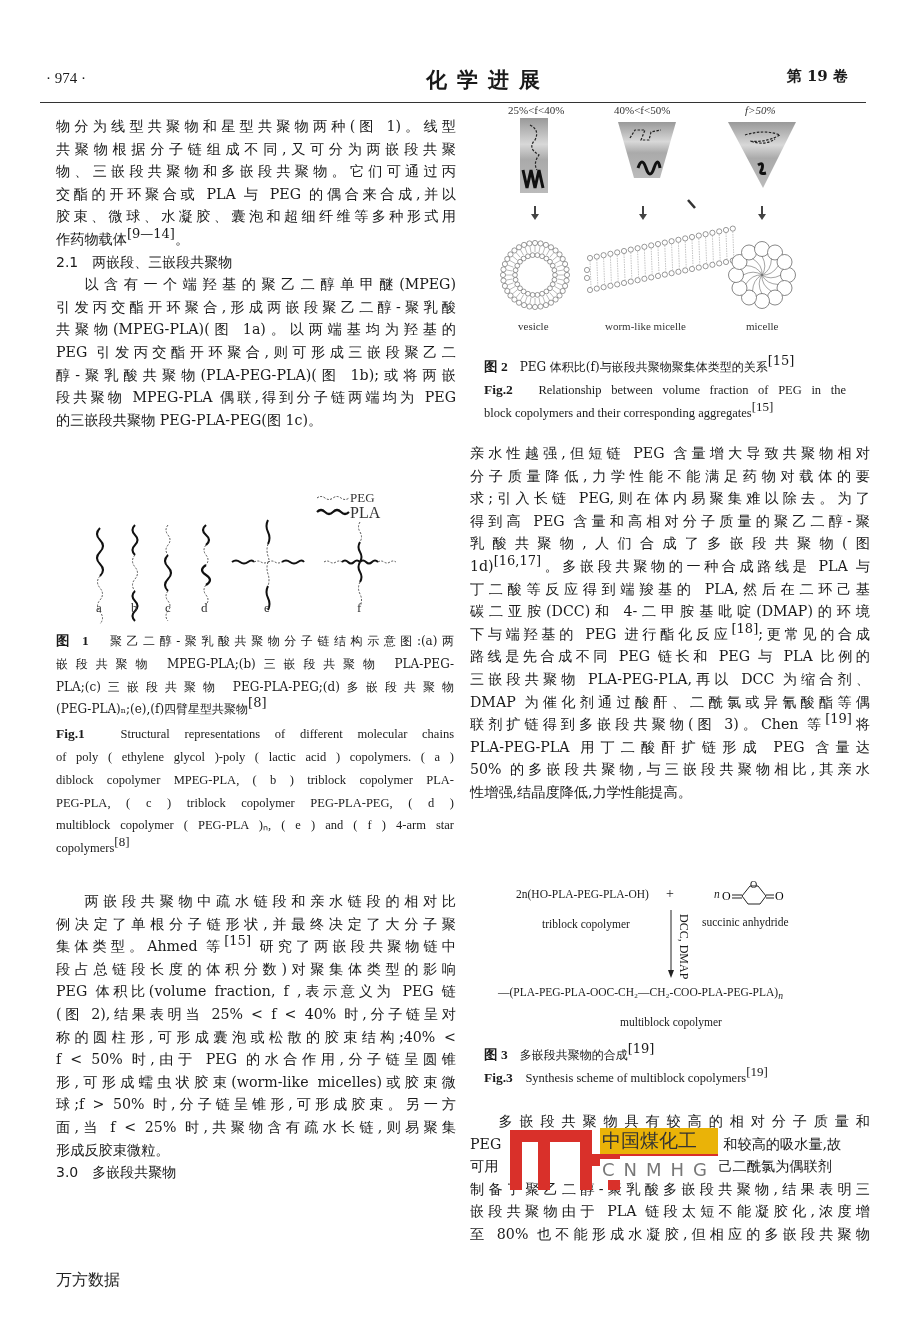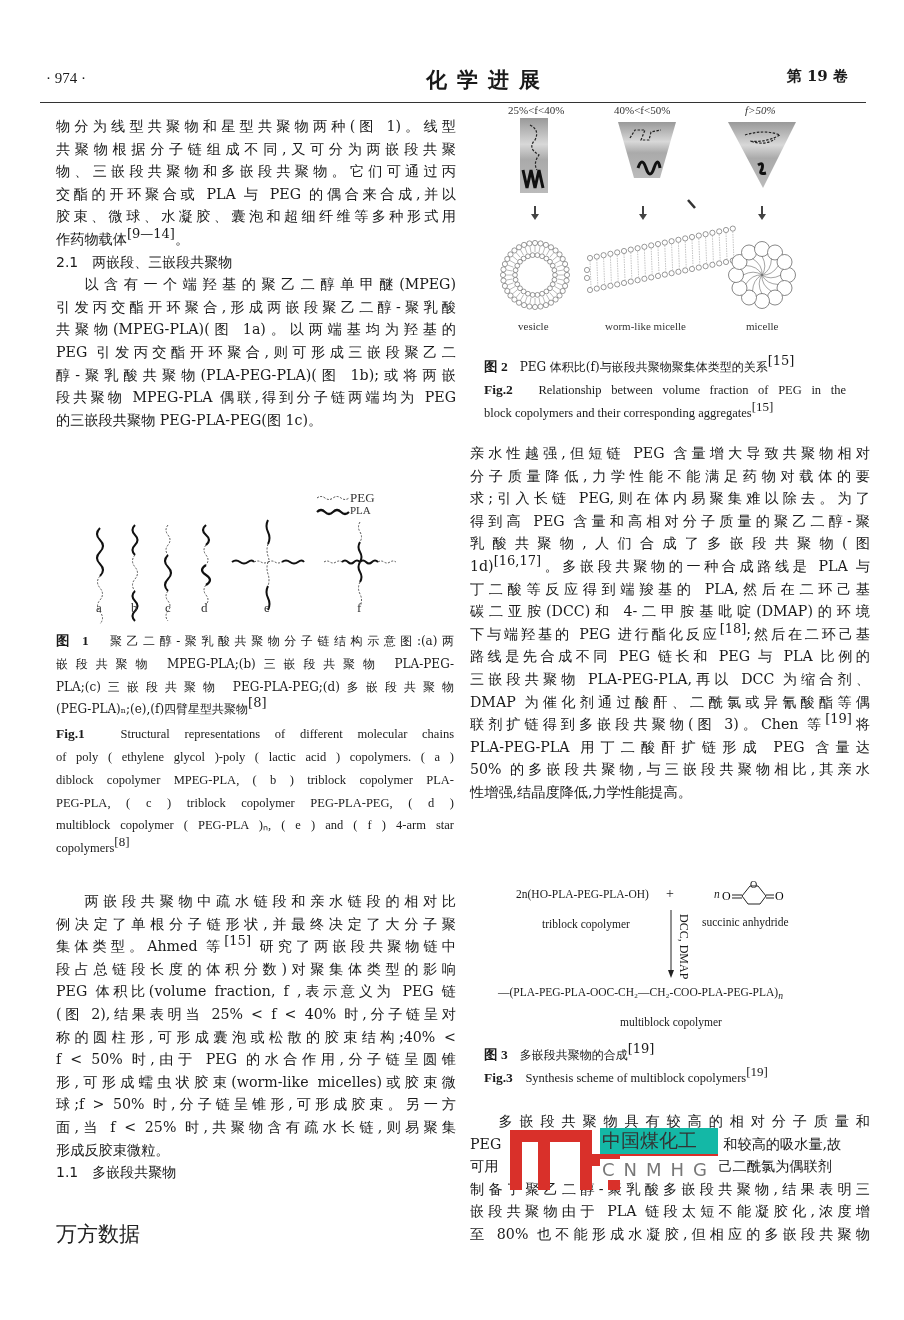--- a/index.html
+++ b/index.html
@@ -24,24 +24,24 @@
     .cap { font-size: 12px; line-height: 22.8px; text-align: justify; text-align-last: justify; }
     .cap.last { text-align-last: left; }
     .cap b { font-family: "Liberation Serif", serif; font-size: 13.5px; }
     .capen { font-family: "Liberation Serif", serif; font-size: 12.5px; }
 
     .fig { position: absolute; }
     .figlabel { position: absolute; font-family: "Liberation Serif", serif; font-size: 12px; color: #333; }
 
     .wm-logo { position: absolute; left: 510px; top: 1130px; width: 140px; height: 60px; }
     .wm-text { position: absolute; left: 600px; top: 1128px; }
-    .wm-cn { font-family: "DejaVu Sans", sans-serif; font-size: 19px; color: #333; background: #14b8a6; padding: 0 2px; border-bottom: 2px solid #d9302a; }
+    .wm-cn { font-family: "DejaVu Sans", sans-serif; font-size: 19px; color: #333; background: #eab308; padding: 0 2px; border-bottom: 2px solid #d9302a; }
     .wm-en { font-family: "DejaVu Sans", sans-serif; font-size: 18px; letter-spacing: 9px; color: #777; background: #fff; padding: 0 2px; margin-top: 3px; }
 
-    .footer-brand { position: absolute; left: 56px; top: 1220px; font-family: Liberation Sans, sans-serif; font-size: 21px; color: #222; }
+    .footer-brand { position: absolute; left: 56px; top: 1270px; font-family: Liberation Sans, sans-serif; font-size: 16px; color: #222; }
   </style>
 </head>
 <body>
 
 <div class="header">
   <span class="pg">· 974 ·</span>
   <span class="jn">化学进展</span>
   <span class="vol">第 19 卷</span>
 </div>
 <div class="header-rule"></div>
@@ -113,21 +113,21 @@
       <path d="M300 62 q-3 5 0 10 t0 10" fill="none" stroke="#111" stroke-width="2"></path>
       <path d="M300 82 q-3 5 0 10 t0 10" fill="none" stroke="#111" stroke-width="2"></path>
       <path d="M300 102 q-3 6 0 12 t0 12" fill="none" stroke="#555" stroke-width="1" stroke-dasharray="2 1.5"></path>
       <path d="M264 82 q3 -2 6 0 t6 0 t6 0" fill="none" stroke="#555" stroke-width="1" stroke-dasharray="2 1.5"></path>
       <path d="M282 82 q3 -3 6 0 t6 0 t6 0" fill="none" stroke="#111" stroke-width="2"></path>
       <path d="M300 82 q3 -3 6 0 t6 0 t6 0" fill="none" stroke="#111" stroke-width="2"></path>
       <path d="M318 82 q3 -2 6 0 t6 0 t6 0" fill="none" stroke="#555" stroke-width="1" stroke-dasharray="2 1.5"></path>
     </g>
   </svg>
   <span class="figlabel" style="left:290px; top:10px; font-size:13px;">PEG</span>
-  <span class="figlabel" style="left:290px; top:24px; font-size:11px;">PLA</span>
+  <span class="figlabel" style="left:290px; top:24px; font-size:16px;">PLA</span>
   <span class="figlabel" style="left:36px; top:120px; font-size:13px;">a</span>
   <span class="figlabel" style="left:71px; top:120px; font-size:13px;">b</span>
   <span class="figlabel" style="left:105px; top:120px; font-size:13px;">c</span>
   <span class="figlabel" style="left:141px; top:120px; font-size:13px;">d</span>
   <span class="figlabel" style="left:204px; top:120px; font-size:13px;">e</span>
   <span class="figlabel" style="left:297px; top:120px; font-size:13px;">f</span>
 </div>
 
 <div class="col left" style="top:630px; width:398px;">
   <p class="cap"><b>图 1</b>　<span>聚乙二醇-聚乳酸共聚物分子链结构示意图:(a)两</span></p>
@@ -148,21 +148,21 @@
   <p><span>集体类型。Ahmed 等</span><sup>[15]</sup> <span>研究了两嵌段共聚物链中</span></p>
   <p>段占总链段长度的体积分数)对聚集体类型的影响</p>
   <p>PEG 体积比(volume fraction, f ,表示意义为 PEG 链</p>
   <p>(图 2),结果表明当 25% &lt; f &lt; 40% 时,分子链呈对</p>
   <p>称的圆柱形,可形成囊泡或松散的胶束结构;40% &lt;</p>
   <p>f &lt; 50% 时,由于 PEG 的水合作用,分子链呈圆锥</p>
   <p>形,可形成蠕虫状胶束(worm-like micelles)或胶束微</p>
   <p>球;f &gt; 50% 时,分子链呈锥形,可形成胶束。另一方</p>
   <p>面,当 f &lt; 25% 时,共聚物含有疏水长链,则易聚集</p>
   <p class="last">形成反胶束微粒。</p>
-  <p class="secth">1.1　多嵌段共聚物</p>
+  <p class="secth">3.0　多嵌段共聚物</p>
 </div>
 
 <div class="fig" style="left:490px; top:110px; width:380px; height:240px;">
   <svg width="380" height="240">
     <defs>
       <linearGradient id="g1" x1="0" y1="0" x2="0" y2="1">
         <stop offset="0" stop-color="#999"></stop>
         <stop offset="0.35" stop-color="#d8d8d8"></stop>
         <stop offset="0.55" stop-color="#aaa"></stop>
         <stop offset="1" stop-color="#bbb"></stop>
@@ -416,21 +416,21 @@
 
 <div class="col right" style="top:442px;">
   <p>亲水性越强,但短链 PEG 含量增大导致共聚物相对</p>
   <p>分子质量降低,力学性能不能满足药物对载体的要</p>
   <p>求;引入长链 PEG,则在体内易聚集难以除去。为了</p>
   <p>得到高 PEG 含量和高相对分子质量的聚乙二醇-聚</p>
   <p>乳酸共聚物,人们合成了多嵌段共聚物(图</p>
   <p><span>1d)</span><sup>[16,17]</sup><span>。多嵌段共聚物的一种合成路线是 PLA 与</span></p>
   <p>丁二酸等反应得到端羧基的 PLA,然后在二环己基</p>
   <p>碳二亚胺(DCC)和 4-二甲胺基吡啶(DMAP)的环境</p>
-  <p><span>下与端羟基的 PEG 进行酯化反应</span><sup>[18]</sup><span>;然后在二环己基</span></p>
+  <p><span>下与端羟基的 PEG 进行酯化反应</span><sup>[18]</sup><span>;更常见的合成</span></p>
   <p>路线是先合成不同 PEG 链长和 PEG 与 PLA 比例的</p>
   <p>三嵌段共聚物 PLA-PEG-PLA,再以 DCC 为缩合剂、</p>
   <p>DMAP 为催化剂通过酸酐、二酰氯或异氰酸酯等偶</p>
   <p><span>联剂扩链得到多嵌段共聚物(图 3)。Chen 等</span><sup>[19]</sup><span>将</span></p>
   <p>PLA-PEG-PLA 用丁二酸酐扩链形成 PEG 含量达</p>
   <p>50% 的多嵌段共聚物,与三嵌段共聚物相比,其亲水</p>
   <p class="last">性增强,结晶度降低,力学性能提高。</p>
 </div>
 
 <div class="fig" style="left:490px; top:880px; width:370px; height:160px; font-family:'Liberation Serif', serif; font-size:11.5px;">

